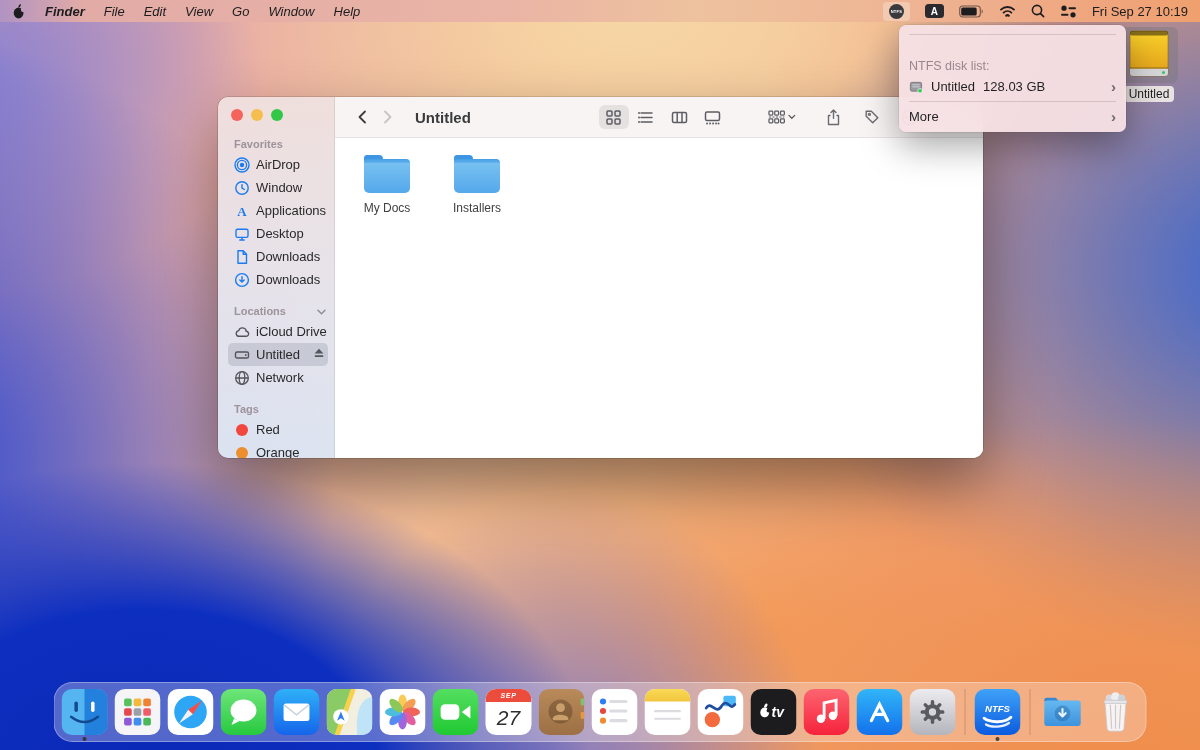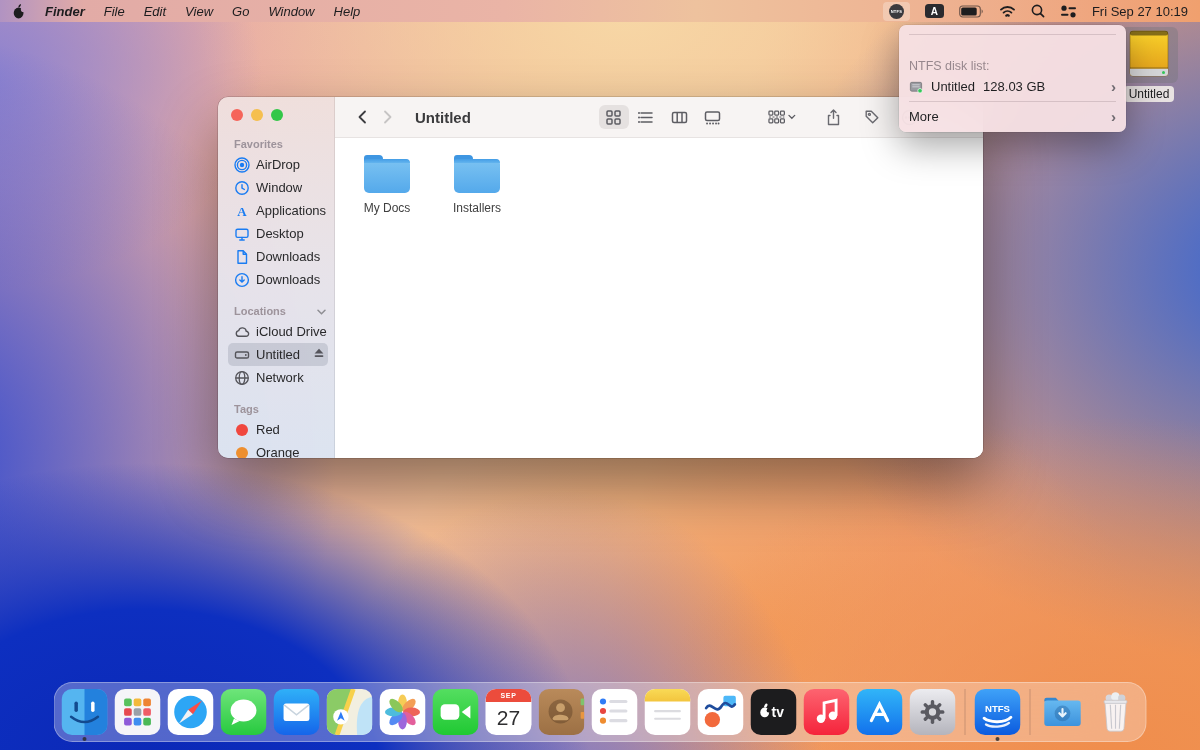--- a/index.html
+++ b/index.html
@@ -90,21 +90,21 @@
   
   .dicon{position:absolute;left:1117px;top:27px;width:64px;z-index:5;display:flex;
     flex-direction:column;align-items:center;}
   .dsel{width:58px;height:56px;border-radius:6px;background:rgba(118,118,124,.42);
     display:flex;align-items:center;justify-content:center;}
   .dlabel{margin-top:3px;background:rgba(235,230,228,.96);border-radius:4px;padding:0 5px;
     font-size:12px;color:#1c1c1e;line-height:16px;}
   
   .dock{position:absolute;left:50%;bottom:8px;transform:translateX(-50%);height:58px;z-index:40;
     background:rgba(252,246,246,.30);border:.5px solid rgba(255,255,255,.32);border-radius:19px;
-    display:flex;align-items:center;gap:7px;padding:0 7px;backdrop-filter:blur(30px);}
+    display:flex;align-items:center;gap:7px;padding:0 7px;backdrop-filter:blur(30px);font-style:italic;}
   .dk{width:46px;height:46px;position:relative;flex:none;}
   .dk svg{width:46px;height:46px;display:block;}
   .rundot{position:absolute;left:50%;bottom:-6px;transform:translateX(-50%);width:4px;height:4px;
     border-radius:50%;background:rgba(45,45,45,.85);}
   .dsep{width:1px;height:46px;background:rgba(90,70,70,.28);flex:none;margin:0 2px;}
   .dk-cal{background:#fff;border-radius:10.5px;overflow:hidden;width:46px;height:46px;
     box-sizing:border-box;display:flex;flex-direction:column;}
   .cal-top{height:13px;background:#ec4c3c;color:#fff;font-size:7px;font-weight:700;
     text-align:center;line-height:13px;letter-spacing:.6px;flex:none;}
   .cal-day{flex:1;font-size:21px;color:#2e2e30;text-align:center;line-height:31px;}

